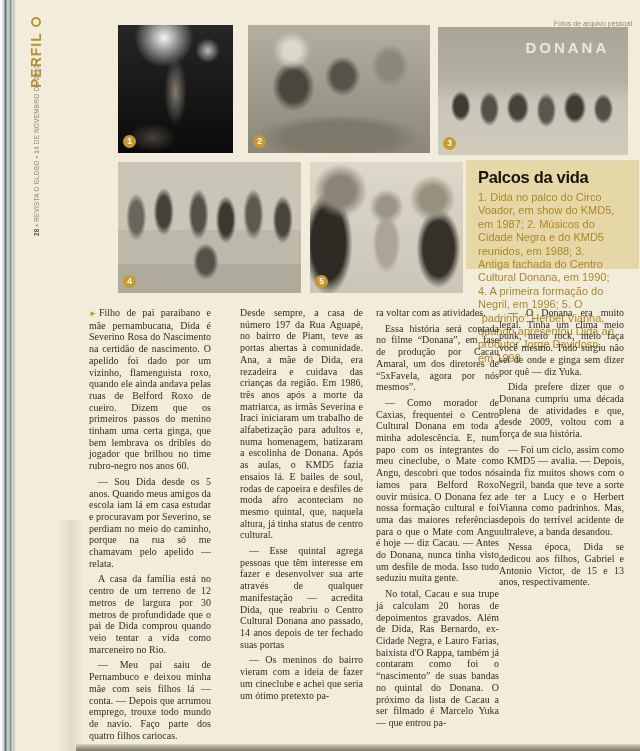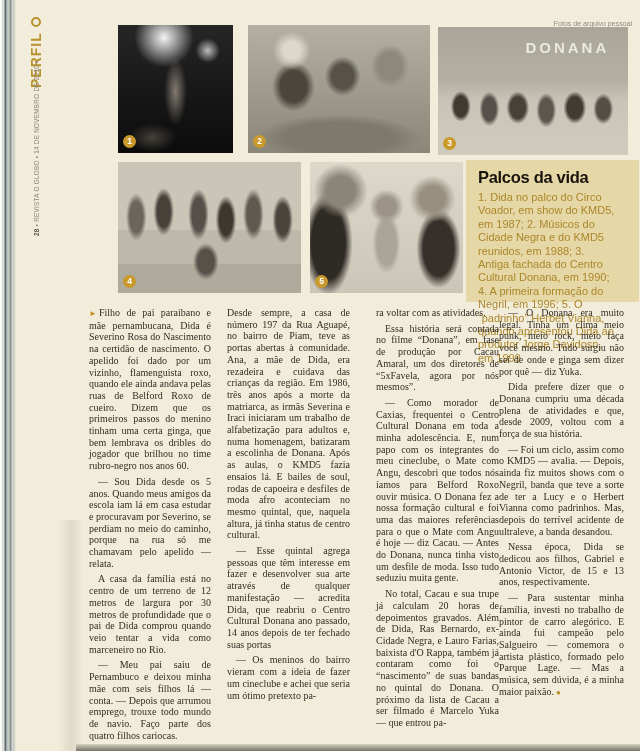--- a/index.html
+++ b/index.html
@@ -65,30 +65,30 @@
     linear-gradient(180deg,#c9c5b7 0 52%,#bcb8aa 52% 78%,#aeaa9c 78% 100%);}
   .photo5{left:310px;top:162px;width:153px;height:131px;
     background:radial-gradient(circle at 20% 22%,#8a8578 0 9%,rgba(0,0,0,0) 17%),
     radial-gradient(ellipse 22% 55% at 12% 62%,#2e2a24 0 50%,rgba(0,0,0,0) 72%),
     radial-gradient(circle at 50% 34%,#9c9587 0 8%,rgba(0,0,0,0) 15%),
     radial-gradient(ellipse 14% 36% at 50% 62%,#aaa597 0 45%,rgba(0,0,0,0) 65%),
     radial-gradient(circle at 80% 28%,#978f7f 0 8%,rgba(0,0,0,0) 15%),
     radial-gradient(ellipse 20% 42% at 84% 66%,#35312a 0 50%,rgba(0,0,0,0) 72%),
     linear-gradient(180deg,#dcd8ca,#c9c5b7);}
   
-  .caption-box{position:absolute;left:466px;top:160px;width:173px;height:142px;
+  .caption-box{position:absolute;left:466px;top:160px;width:173px;height:109px;
     background:#e6d7a6;box-sizing:border-box;padding:8px 24px 0 12px;}
   .caption-box h2{margin:0 0 4px;font-family:"Liberation Sans",sans-serif;font-weight:bold;
     font-size:16.5px;letter-spacing:-.3px;color:#17130d;}
   .caption-box .cap-text{font-family:"Liberation Sans",sans-serif;font-size:11px;
     line-height:13.4px;color:#ab872b;}
   
   .col{position:absolute;top:303px;width:130px;height:449px;overflow:hidden;
     font-size:10px;line-height:11.7px;text-align:justify;color:#332d26;}
-  .col-1{left:85px;} .col-2{left:223px;width:131px;} .col-3{left:372px;width:131px;}
+  .col-1{left:85px;} .col-2{left:236px;width:131px;} .col-3{left:372px;width:131px;}
   .col-4{left:495px;width:133px;}
   .para{margin:4px;text-indent:9px;}
   .para.lead,.para.cont{text-indent:0;}
   .arrow{color:#c0922b;font-size:8px;margin-right:2px;}
   .end-dot{color:#c0922b;font-size:8px;margin-left:2px;}
 </style>
 </head>
 <body>
 
 <div class="page">
@@ -140,17 +140,16 @@
     <p class="para">Essa história será contada no filme “Donana”, em fase de produção por Cacau Amaral, um dos diretores de “5xFavela, agora por nós mesmos”.</p>
     <p class="para">— Como morador de Caxias, frequentei o Centro Cultural Donana em toda a minha adolescência. E, num papo com os integrantes do meu cineclube, o Mate com Angu, descobri que todos nós íamos para Belford Roxo ouvir música. O Donana fez a nossa formação cultural e foi uma das maiores referências para o que o Mate com Angu é hoje — diz Cacau. — Antes do Donana, nunca tinha visto um desfile de moda. Isso tudo seduziu muita gente.</p>
     <p class="para">No total, Cacau e sua trupe já calculam 20 horas de depoimentos gravados. Além de Dida, Ras Bernardo, ex-Cidade Negra, e Lauro Farias, baixista d'O Rappa, também já contaram como foi o “nascimento” de suas bandas no quintal do Donana. O próximo da lista de Cacau a ser filmado é Marcelo Yuka — que entrou pa-</p>
   </div>
 
   <div class="col col-4">
     <p class="para">— O Donana era muito legal. Tinha um clima meio punk, meio rock, meio faça você mesmo. Tudo surgiu não sei de onde e ginga sem dizer por quê — diz Yuka.</p>
     <p class="para">Dida prefere dizer que o Donana cumpriu uma década plena de atividades e que, desde 2009, voltou com a força de sua história.</p>
     <p class="para">— Foi um ciclo, assim como o KMD5 — avalia. — Depois, ainda fiz muitos shows com o Negril, banda que teve a sorte de ter a Lucy e o Herbert Vianna como padrinhos. Mas, depois do terrível acidente de ultraleve, a banda desandou.</p>
     <p class="para">Nessa época, Dida se dedicou aos filhos, Gabriel e Antonio Victor, de 15 e 13 anos, respectivamente.</p>
-    <p class="para"><span>— Para sustentar minha família, investi no trabalho de pintor de carro alegórico. E ainda fui campeão pelo Salgueiro — comemora o artista plástico, formado pelo Parque Lage. — Mas a música, sem dúvida, é a minha maior paixão.</span><span class="end-dot">●</span></p>
   </div>
 
   <div class="bottom-edge"></div>
 </div>
 
 </body></html>

